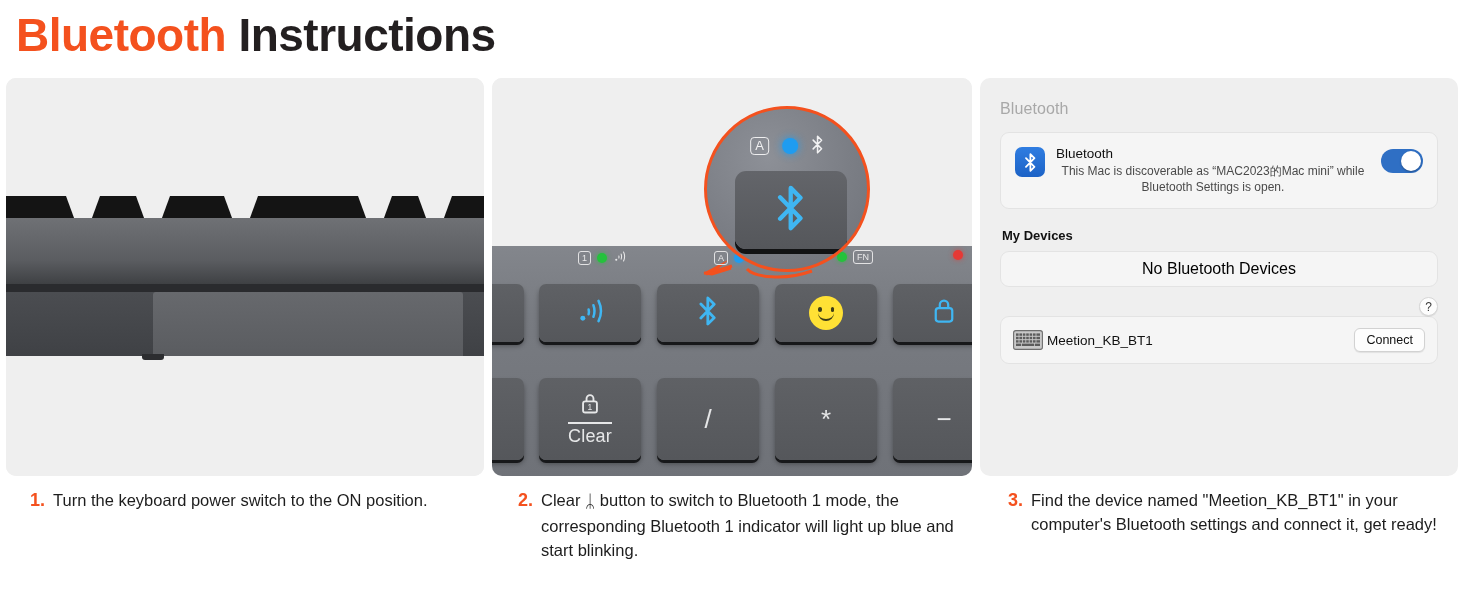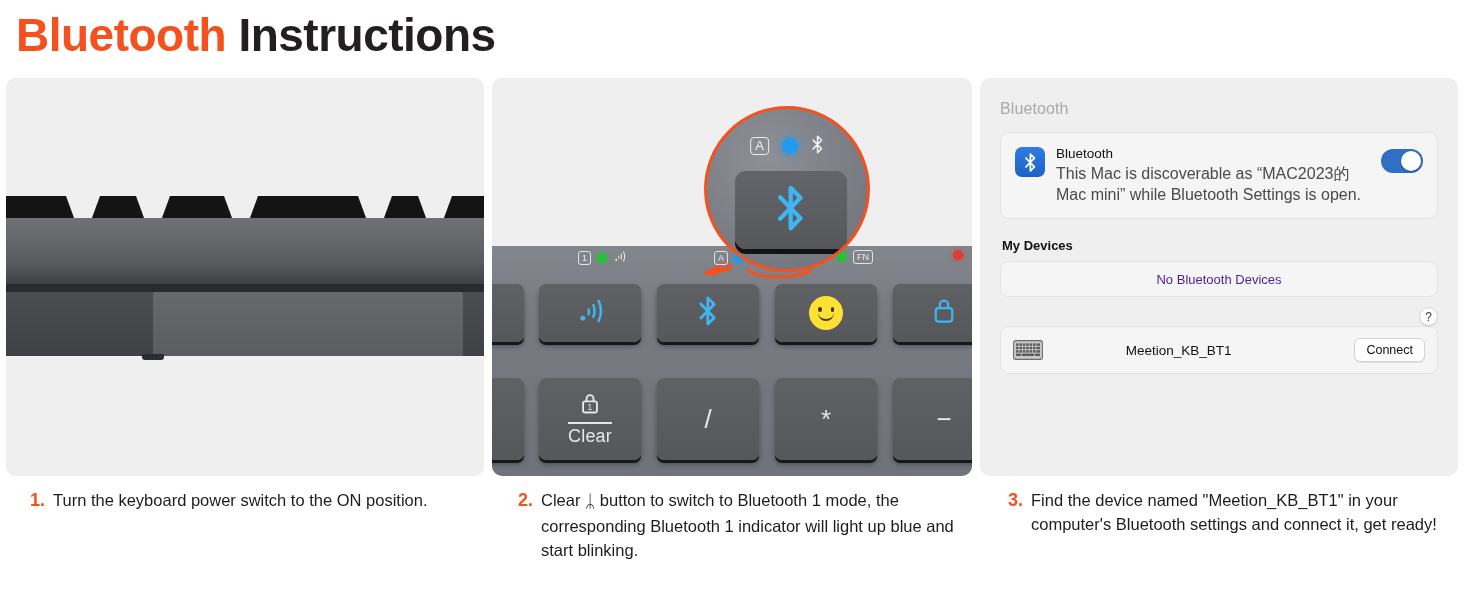--- a/index.html
+++ b/index.html
@@ -190,50 +190,49 @@
   .mac-bt-row { display: flex; align-items: flex-start; padding: 13px 14px; gap: 11px; }
   .bt-appicon {
     flex: 0 0 auto; width: 30px; height: 30px; border-radius: 7px;
     background: linear-gradient(180deg,#2f7de1 0%,#1c62c6 100%);
     display: flex; align-items: center; justify-content: center;
     margin-top: 1px;
   }
   .bt-appicon svg { width: 13px; height: 19px; }
   .mac-bt-text { flex: 1 1 auto; min-width: 0; }
   .mac-bt-name { font-size: 13.5px; color: #111; margin-bottom: 2px; }
-  .mac-bt-desc { font-size: 16px; color: #4a4a4a; line-height: 21px; }
+  .mac-bt-desc { font-size: 12px; color: #4a4a4a; line-height: 16px; text-align: center; }
   .mac-toggle {
     flex: 0 0 auto; width: 42px; height: 24px; border-radius: 12px;
     background: #2f6fc4; position: relative; margin-top: 3px;
   }
   .mac-toggle-knob {
     position: absolute; right: 2px; top: 2px;
     width: 20px; height: 20px; border-radius: 50%;
     background: #ffffff; box-shadow: 0 1px 2px rgba(0,0,0,.3);
   }
   .mac-section-head {
     font-size: 13px; font-weight: bold; color: #111;
     margin: 19px 0 8px 2px;
   }
   .mac-empty {
     height: 34px; display: flex; align-items: center; justify-content: center;
-    font-size: 13px; color: #4c1d95;
+    font-size: 16px; color: #000000;
   }
   .mac-help-row { display: flex; justify-content: flex-end; margin-top: 10px; }
   .mac-help {
     width: 19px; height: 19px; border-radius: 50%;
     background: #fdfdfd; border: 1px solid #d6d6d6;
     display: flex; align-items: center; justify-content: center;
     font-size: 12px; color: #3a3a3a;
     box-shadow: 0 1px 1px rgba(0,0,0,.08);
   }
   .mac-device-row {
-    display: flex; align-items: center; gap: 16px;
+    display: flex; align-items: center; gap: 4px;
     padding: 11px 12px;
-    text-align: center;
   }
   .kb-dev-icon { flex: 0 0 auto; width: 30px; height: 20px; }
   .mac-device-name { flex: 1 1 auto; font-size: 13.5px; color: #111; }
   .mac-connect-btn {
     flex: 0 0 auto;
     background: #fdfdfd; border: 1px solid #d2d2d2; border-radius: 6px;
     font-size: 12.5px; color: #111;
     padding: 4px 11px;
     box-shadow: 0 1px 1px rgba(0,0,0,.08);
     margin-left: 40px;

